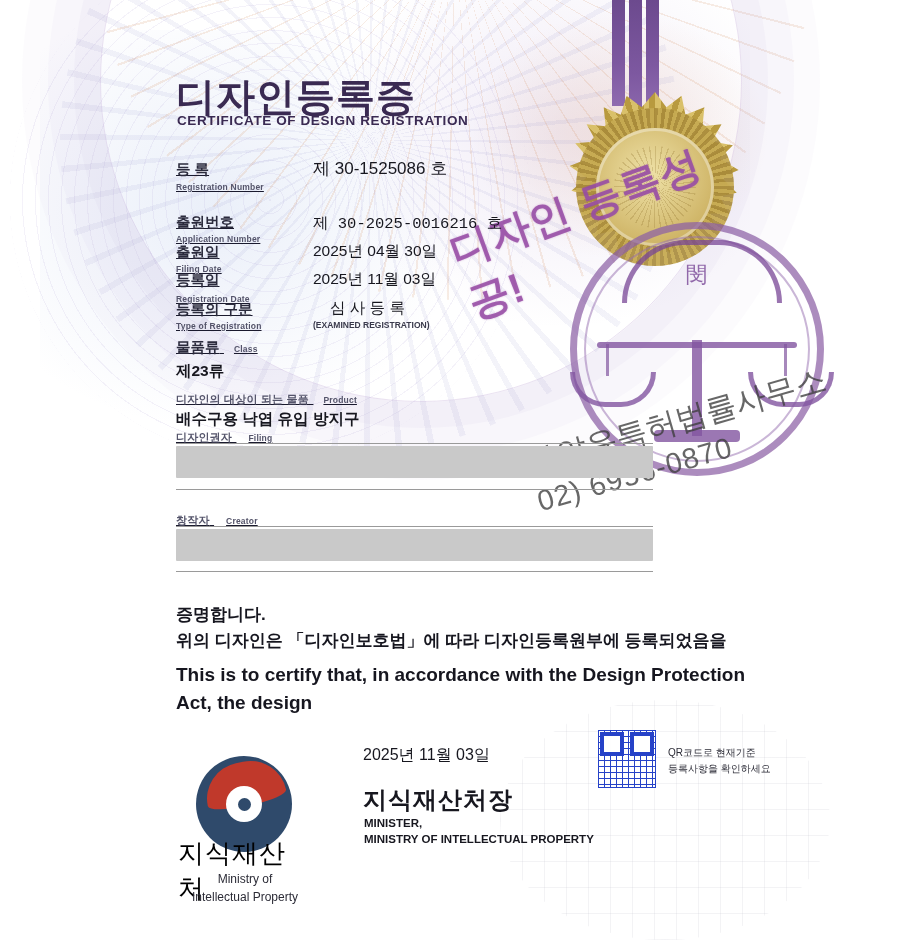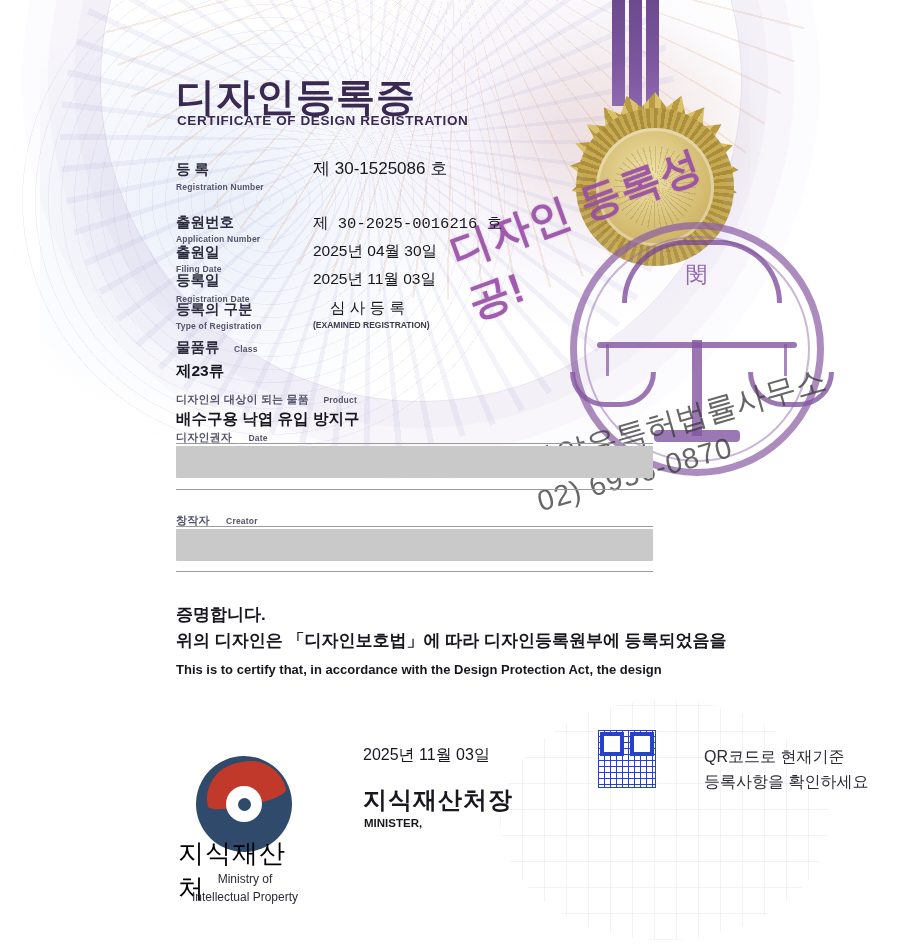--- a/index.html
+++ b/index.html
@@ -228,21 +228,21 @@
     color: #3a2a52;
     letter-spacing: 1px;
   }
   .title-en {
     position: absolute; left: 177px; top: 113px;
     font-size: 13.5px; font-weight: bold;
     color: #3a2a52;
     letter-spacing: 0.6px;
   }
 
-  .field { position: absolute; }
+  .field { position: absolute; text-decoration: underline; }
   .lbl-kr { font-size: 14.5px; font-weight: bold; color: #2b2b3d; }
   .lbl-en { font-size: 8.5px; font-weight: bold; color: #54546a; letter-spacing: 0.2px; }
   .val { font-size: 15.5px; color: #17171f; }
   .val.big { font-size: 17px; }
   .val.sub { font-size: 8.5px; font-weight: bold; color: #3a3a4c; }
 
   .redact {
     position: absolute;
     background: #c9c9c9;
     border-radius: 1px;
@@ -255,21 +255,21 @@
 
   .certify {
     position: absolute; left: 176px; top: 602px;
     width: 600px;
   }
   .certify .kr {
     font-size: 17px; font-weight: bold; color: #16161f; line-height: 1.5;
   }
   .certify .en {
     margin-top: 8px;
-    font-size: 13px; font-weight: bold; color: #16161f; line-height: 1.45;
+    font-size: 19px; font-weight: bold; color: #16161f; line-height: 1.45;
   }
 
   .date-line {
     position: absolute; left: 363px; top: 745px;
     font-size: 16px; color: #17171f;
   }
   .minister-kr {
     position: absolute; left: 363px; top: 784px;
     font-size: 24px; font-weight: bold; color: #17171f; letter-spacing: 1px;
   }
@@ -331,22 +331,22 @@
   .qr::before, .qr::after {
     content: "";
     position: absolute;
     width: 16px; height: 16px;
     border: 4px solid #1433c4;
     background: #fff;
   }
   .qr::before { left: 2px; top: 2px; }
   .qr::after { right: 2px; top: 2px; }
   .qr-text {
-    position: absolute; left: 704px; top: 745px;
-    font-size: 16px; color: #2b2b36; line-height: 1.55;
+    position: absolute; left: 668px; top: 745px;
+    font-size: 10px; color: #2b2b36; line-height: 1.55;
   }
   .red-seal {
     position: absolute; left: 597px; top: 797px;
     width: 74px; height: 72px;
     border: 3px solid #c0392b;
     border-radius: 3px;
     color: #c0392b;
     font-size: 20px;
     font-weight: bold;
     line-height: 1.55;
@@ -450,21 +450,21 @@
   <div class="val" style="position:absolute; left:176px; top:361px; font-weight:bold;">제23류</div>
 
   <div class="field" style="left:176px; top:389px;">
     <span class="lbl-en" style="font-size:11px;">디자인의 대상이 되는 물품</span>
     <span class="lbl-en" style="margin-left:10px;margin-top:16px;">Product</span>
   </div>
   <div class="val" style="position:absolute; left:176px; top:409px; font-weight:bold;">배수구용 낙엽 유입 방지구</div>
 
   <div class="field" style="left:176px; top:427px;">
     <span class="lbl-en" style="font-size:11px;">디자인권자</span>
-    <span class="lbl-en" style="margin-left:12px;">Date</span>
+    <span class="lbl-en" style="margin-left:12px;">Filing</span>
   </div>
   <div class="rule" style="left:176px; top:443px; width:477px;"></div>
   <div class="redact" style="left:176px; top:446px; width:477px; height:32px;"></div>
   <div class="rule" style="left:176px; top:489px; width:477px;"></div>
 
   <div class="field" style="left:176px; top:510px;">
     <span class="lbl-en" style="font-size:11px;">창작자</span>
     <span class="lbl-en" style="margin-left:12px;">Creator</span>
   </div>
   <div class="rule" style="left:176px; top:526px; width:477px;"></div>
@@ -476,20 +476,21 @@
     <div class="kr">위의 디자인은 「디자인보호법」에 따라 디자인등록원부에 등록되었음을</div>
     <div class="en">This is to certify that, in accordance with the Design Protection Act, the design</div>
   </div>
 
   <div class="globe-wm"></div>
 
   <div class="date-line">2025년 11월 03일</div>
   <div class="minister-kr">지식재산처장</div>
   <div class="minister-en">
     <div>MINISTER,</div>
+    <div>MINISTRY OF INTELLECTUAL PROPERTY</div>
   </div>
 
   <div class="gov-emblem">
     <div class="circle">
       <div class="red"></div>
     </div>
     <div class="white"></div>
     <div class="dot"></div>
   </div>
   <div class="gov-name-kr">지식재산처</div>

